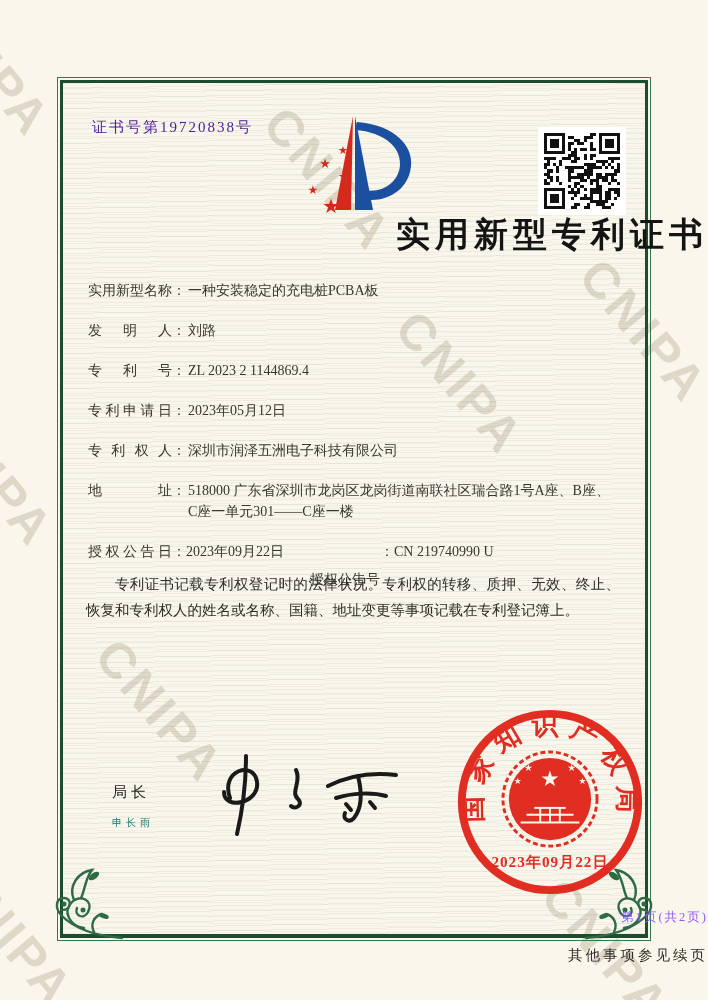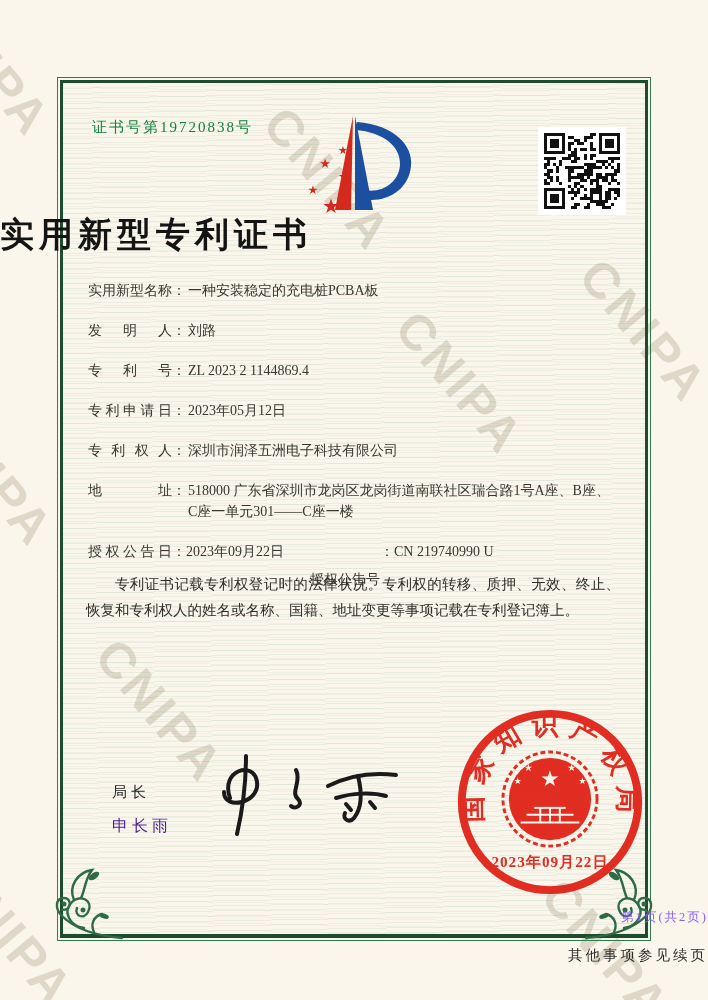--- a/index.html
+++ b/index.html
@@ -36,51 +36,51 @@
     border:3px solid #1c4d2f;
     border-bottom-width:4px;
     
     background:
       repeating-linear-gradient(179deg, rgba(97,152,117,0.10) 0px, rgba(97,152,117,0.10) 1px, rgba(0,0,0,0) 1px, rgba(0,0,0,0) 5px),
       repeating-linear-gradient(181deg, rgba(97,152,117,0.07) 0px, rgba(97,152,117,0.07) 1px, rgba(0,0,0,0) 1px, rgba(0,0,0,0) 7px);
     pointer-events:none;
   }
   .cert-no{
     position:absolute;left:92px;top:118px;z-index:4;
-    font-size:15px;letter-spacing:2px;color:#15803d;
+    font-size:15px;letter-spacing:2px;color:#4c1d95;
   }
   .logo{position:absolute;left:283px;top:110px;width:145px;height:105px;z-index:4;}
   .qr{
     position:absolute;left:538px;top:127px;width:88px;height:88px;
     background:#ffffff;z-index:4;display:flex;align-items:center;justify-content:center;
   }
   .title{
     position:absolute;left:0;top:212px;width:100%;z-index:4;
-    text-align:left;font-size:34px;font-weight:700;letter-spacing:5px;color:#141414;
+    text-align:right;font-size:34px;font-weight:700;letter-spacing:5px;color:#141414;
   }
   .fields{
     position:absolute;left:88px;top:280px;width:524px;z-index:4;
     font-size:14px;line-height:1.5;color:#38372f;
   }
   .frow{display:flex;margin-bottom:19px;}
   .frow .lab{
     flex:0 0 auto;width:6em;
     text-align:justify;text-align-last:justify;
   }
   .frow .colon{flex:0 0 auto;}
   .frow .val{flex:1 1 auto;padding-left:2px;}
   .frow .pair2{display:flex;margin-left:26px;flex:0 0 auto;}
   .frow .lab2{flex:0 0 auto;margin-top:28px;}
   .paras{
     position:absolute;left:86px;top:572px;width:534px;z-index:4;
     font-size:14.5px;line-height:1.78;color:#2e2d28;text-align:justify;
   }
   .paras p{margin:0 0 6px 0;text-indent:2em;}
   .sig-title{position:absolute;left:112px;top:783px;z-index:5;font-size:15px;letter-spacing:4px;color:#222;}
-  .sig-name{position:absolute;left:112px;top:816px;z-index:5;font-size:16px;letter-spacing:4px;color:#4c1d95;}
+  .sig-name{position:absolute;left:112px;top:816px;z-index:5;font-size:10px;letter-spacing:4px;color:#0f766e;}
   .autograph{position:absolute;left:200px;top:748px;width:215px;height:95px;z-index:5;}
   .seal{position:absolute;left:452px;top:704px;width:196px;height:196px;z-index:6;opacity:0.95;}
   .ornament{position:absolute;width:76px;height:80px;z-index:5;}
   .orn-left{left:50px;top:866px;}
   .orn-right{left:582px;top:866px;transform:scaleX(-1);}
   .page-num{
     position:absolute;left:0;top:909px;width:100%;z-index:5;
     text-align:right;font-size:12.5px;letter-spacing:2px;color:#8b5cf6;
   }
   .cont-note{

